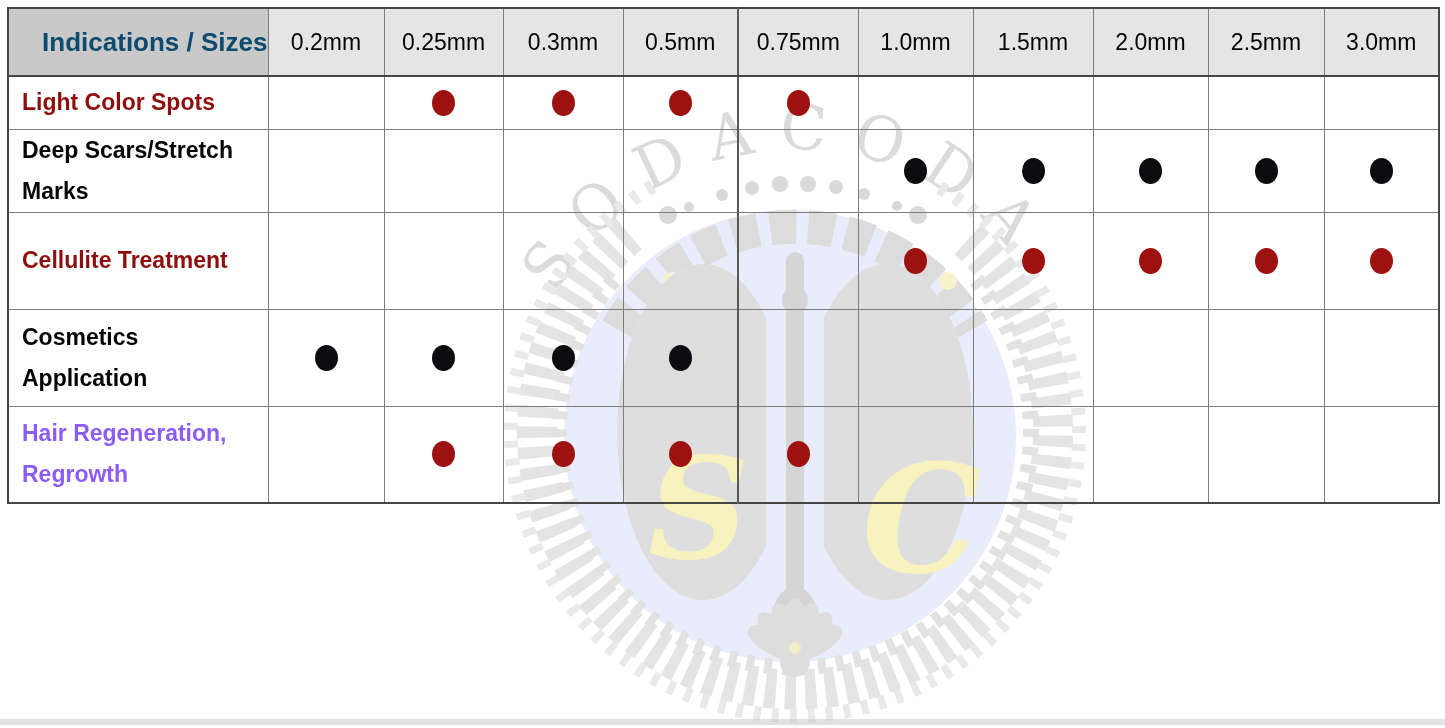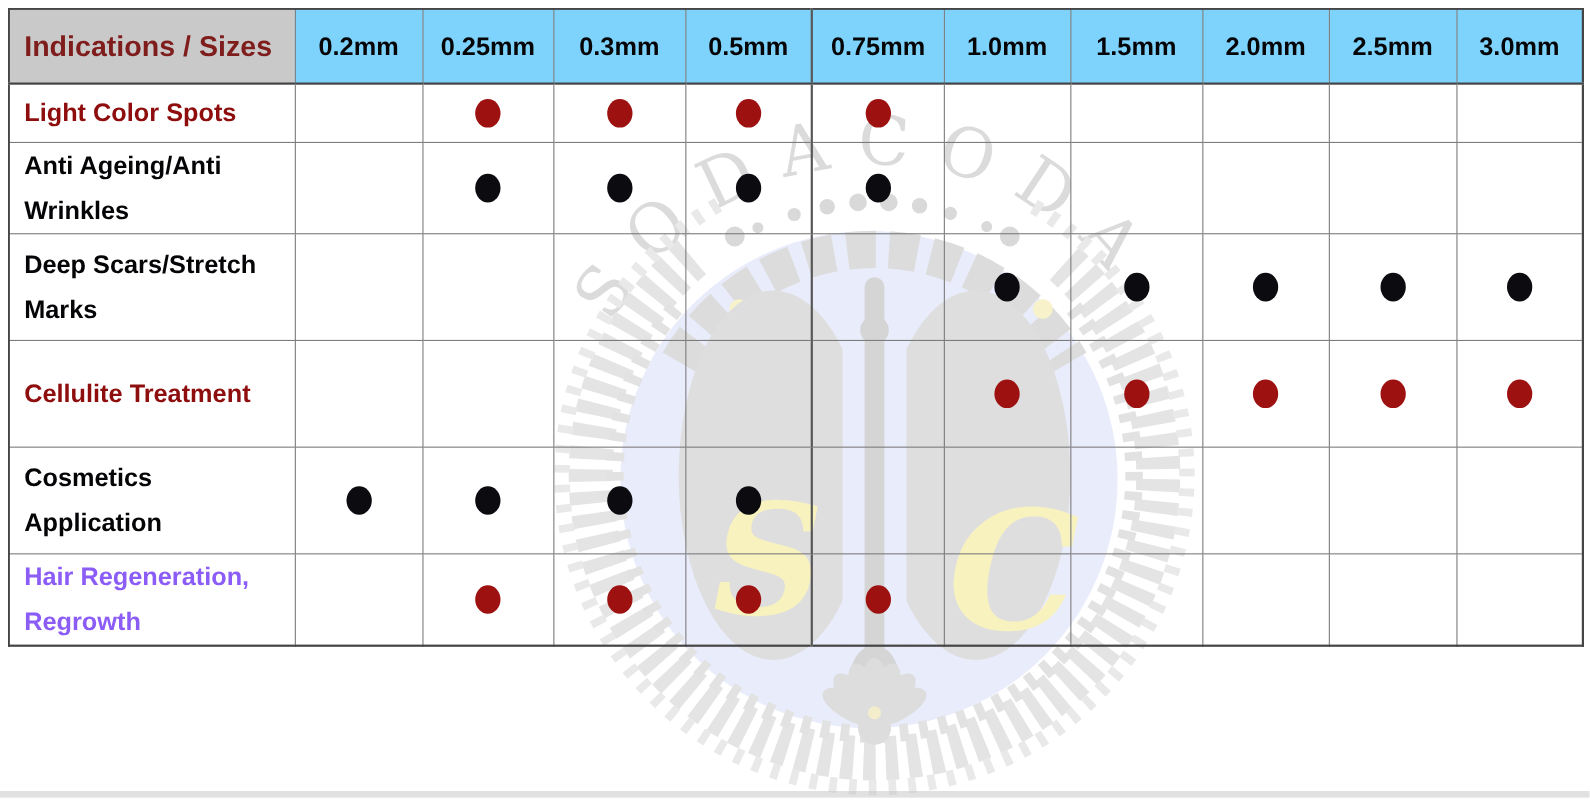--- a/index.html
+++ b/index.html
@@ -15,25 +15,25 @@
 
   table.matrix{
     position:absolute;left:7px;top:7px;z-index:2;
     width:1431px;border-collapse:collapse;table-layout:fixed;
     border:2px solid #454545;
   }
   th,td{border:1px solid #7c7c7c;padding:0;background:transparent;}
   thead tr{height:68px;}
   thead th{border-bottom:2px solid #454545;}
   th.corner{
-    background:#c9c9c9;color:#7f1d1d;font-size:26px;font-weight:bold;
-    text-align:left;padding-left:13px;margin-left:12px;
+    background:#c9c9c9;color:#0c4a6e;font-size:26px;font-weight:bold;
+    text-align:right;padding-left:13px;margin-left:12px;
   }
   th.size{
-    background:#7dd3fc;color:#050508;font-size:23px;font-weight:bold;
+    background:#e5e5e5;color:#050508;font-size:23px;font-weight:normal;
     text-align:center;
   }
   td.label{
     font-size:23px;font-weight:bold;text-align:left;
     padding-left:13px;padding-right:8px;
     line-height:41px;white-space:pre-line;vertical-align:middle;
   }
   td.dotcell{text-align:center;vertical-align:middle;}
   .dot{display:inline-block;width:23px;height:26px;border-radius:50%;vertical-align:middle;}
   th.sep,td.sep{border-left:2px solid #585858;}
@@ -154,34 +154,20 @@
           <td class="dotcell"><span class="dot" style="background: rgb(157, 17, 17);"></span></td>
           <td class="dotcell"><span class="dot" style="background: rgb(157, 17, 17);"></span></td>
           <td class="dotcell sep"><span class="dot" style="background: rgb(157, 17, 17);"></span></td>
           <td class="dotcell"></td>
           <td class="dotcell"></td>
           <td class="dotcell"></td>
           <td class="dotcell"></td>
           <td class="dotcell"></td>
         </tr>
         <tr>
-          <td class="label" style="color: rgb(5, 5, 8);">Anti Ageing/Anti
-Wrinkles</td>
-          <td class="dotcell"></td>
-          <td class="dotcell"><span class="dot" style="background: rgb(11, 11, 16);"></span></td>
-          <td class="dotcell"><span class="dot" style="background: rgb(11, 11, 16);"></span></td>
-          <td class="dotcell"><span class="dot" style="background: rgb(11, 11, 16);"></span></td>
-          <td class="dotcell sep"><span class="dot" style="background: rgb(11, 11, 16);"></span></td>
-          <td class="dotcell"></td>
-          <td class="dotcell"></td>
-          <td class="dotcell"></td>
-          <td class="dotcell"></td>
-          <td class="dotcell"></td>
-        </tr>
-        <tr>
           <td class="label" style="color: rgb(5, 5, 8);">Deep Scars/Stretch
 Marks</td>
           <td class="dotcell"></td>
           <td class="dotcell"></td>
           <td class="dotcell"></td>
           <td class="dotcell"></td>
           <td class="dotcell sep"></td>
           <td class="dotcell"><span class="dot" style="background: rgb(11, 11, 16);"></span></td>
           <td class="dotcell"><span class="dot" style="background: rgb(11, 11, 16);"></span></td>
           <td class="dotcell"><span class="dot" style="background: rgb(11, 11, 16);"></span></td>

